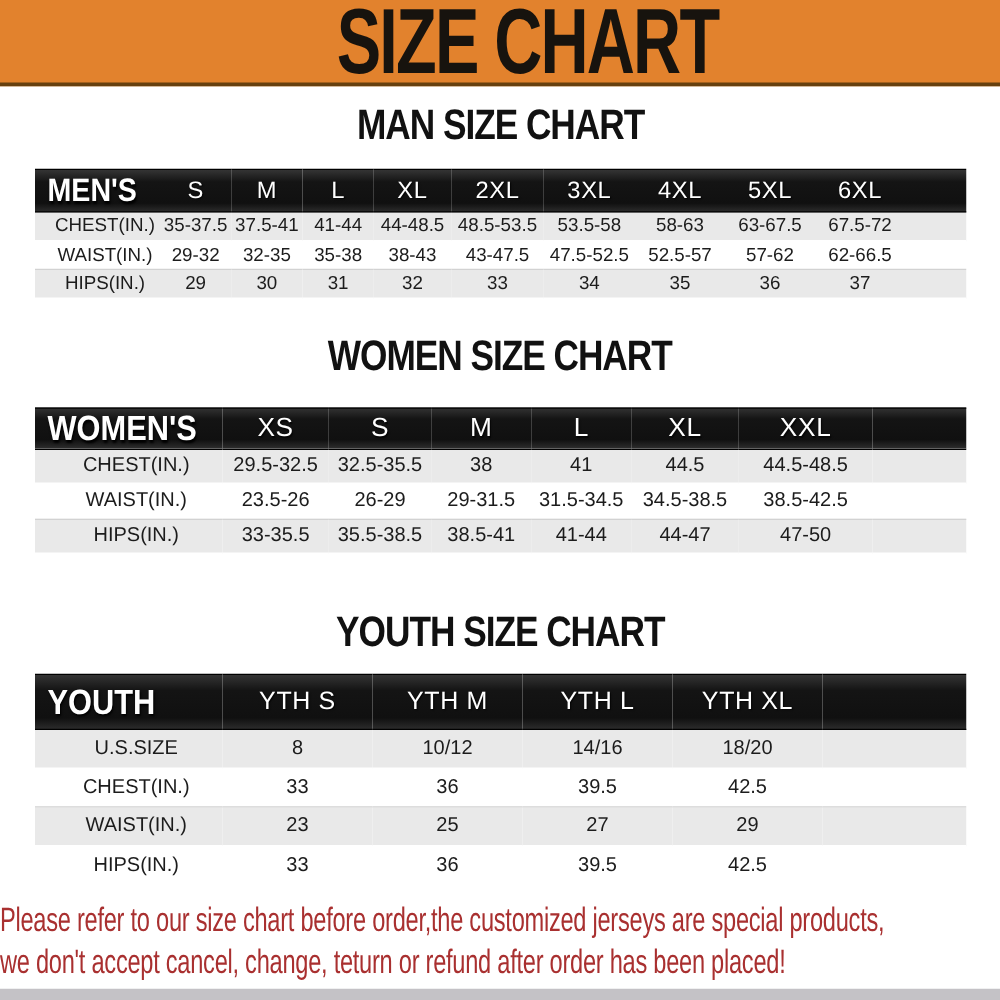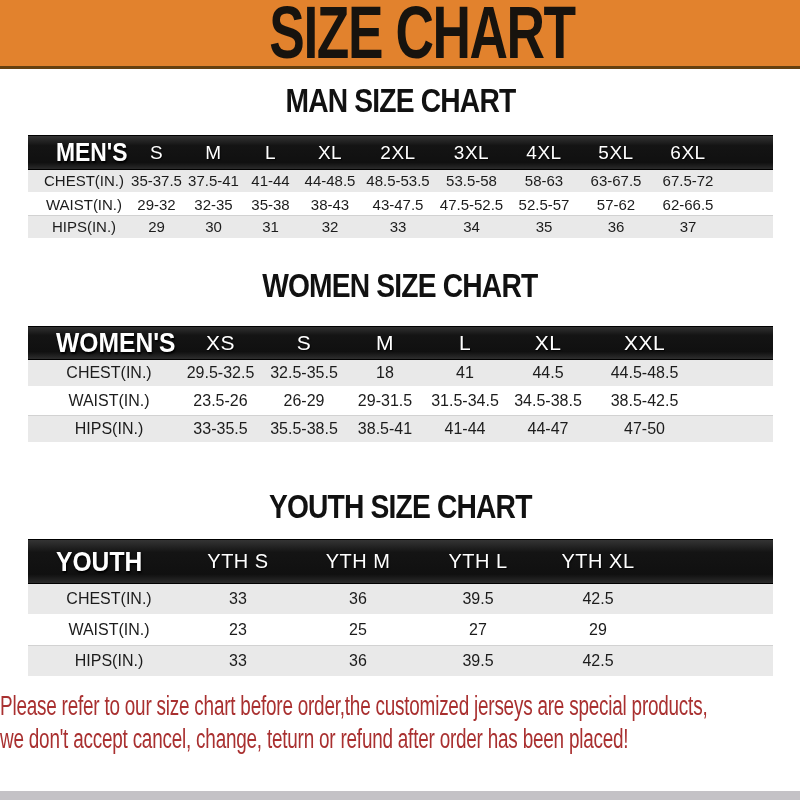--- a/index.html
+++ b/index.html
@@ -24,21 +24,21 @@
   
   table { border-collapse:collapse; table-layout:fixed; width:745px; margin-left:28px; }
   #table-men   { margin-top:17px; }
   #table-women { margin-top:23px; }
   #table-youth { margin-top:15px; }
 
   thead tr { background:linear-gradient(#343434, #141414 28%, #101010 78%, #2e2e2e);
              color:#fff; }
   thead th { font-weight:normal; text-align:center; letter-spacing:0.5px;
              text-shadow:1px 1px 1px rgba(0,0,0,0.7); border:1px solid #000; border-left:none; border-right:none; }
-  th.brand { text-align:left; padding-left:28px; }
+  th.brand { text-align:left; padding-left:10px; }
   th.brand span { display:inline-block; font-weight:bold; letter-spacing:0;
                   transform:scaleX(0.88); transform-origin:left center;
                   text-shadow:1px 2px 2px #000; white-space:nowrap; }
   tbody td { text-align:center; color:#1c1c1c; }
   tbody td.rowlabel { letter-spacing:0;padding-left:12px; }
   tbody tr:nth-child(odd) td { background:#E9E9E9; border-top:1px solid #d2d2d2; border-bottom:2px solid #fff; }
   tbody tr:nth-child(even) td { background:#fff; }
 
   #table-men   thead tr { height:34px; font-size:19px; }
   #table-men   th.brand span { font-size:26px; }
@@ -165,21 +165,21 @@
         <th>XL</th>
         <th>XXL</th>
         <th></th>
       </tr>
     </thead>
   <tbody>
       <tr>
         <td class="rowlabel">CHEST(IN.)</td>
         <td>29.5-32.5</td>
         <td>32.5-35.5</td>
-        <td>18</td>
+        <td>38</td>
         <td>41</td>
         <td>44.5</td>
         <td>44.5-48.5</td>
         <td></td>
       </tr>
       <tr>
         <td class="rowlabel">WAIST(IN.)</td>
         <td>23.5-26</td>
         <td>26-29</td>
         <td>29-31.5</td>
@@ -218,20 +218,28 @@
         <th class="brand"><span>YOUTH</span></th>
         <th>YTH S</th>
         <th>YTH M</th>
         <th>YTH L</th>
         <th>YTH XL</th>
         <th></th>
       </tr>
     </thead>
   <tbody>
       <tr>
+        <td class="rowlabel">U.S.SIZE</td>
+        <td>8</td>
+        <td>10/12</td>
+        <td>14/16</td>
+        <td>18/20</td>
+        <td></td>
+      </tr>
+      <tr>
         <td class="rowlabel">CHEST(IN.)</td>
         <td>33</td>
         <td>36</td>
         <td>39.5</td>
         <td>42.5</td>
         <td></td>
       </tr>
       <tr>
         <td class="rowlabel">WAIST(IN.)</td>
         <td>23</td>

